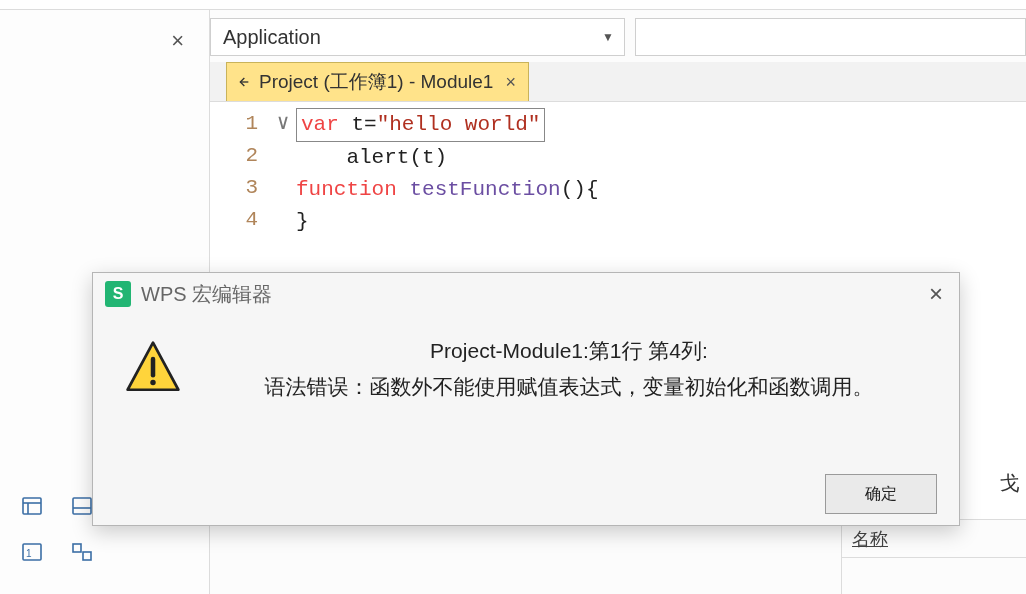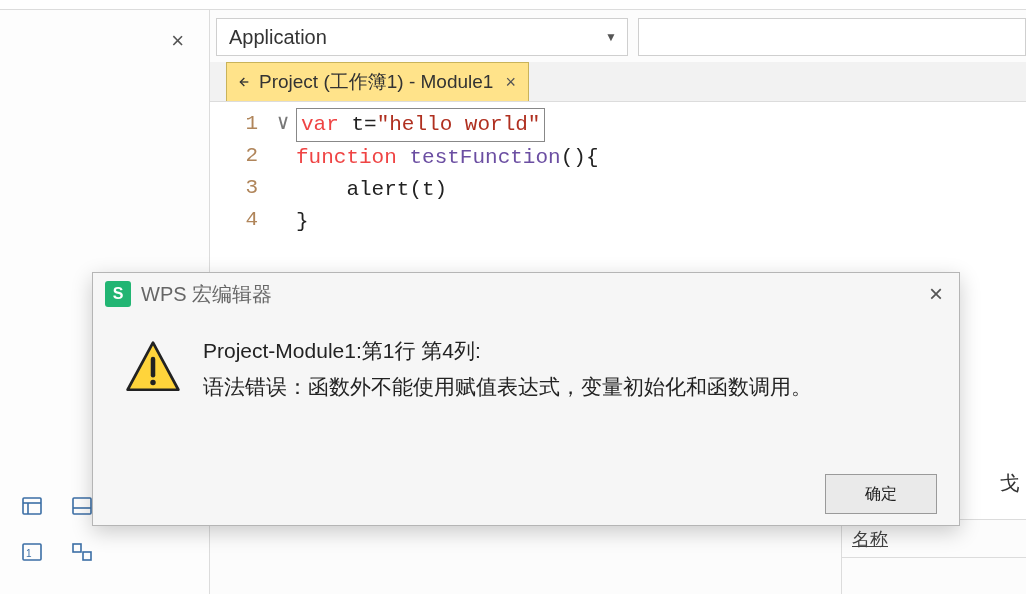--- a/index.html
+++ b/index.html
@@ -58,21 +58,20 @@
     .main-area {
       flex: 1;
       display: flex;
       flex-direction: column;
       background: #fcfcfc;
     }
     .dropdown-bar {
       display: flex;
       padding: 8px 0 6px 0;
       gap: 10px;
-      margin-left: 6px;
     }
     .dropdown {
       flex: 1;
       max-width: 575px;
       height: 38px;
       border: 1px solid #cfcfcf;
       background: #fff;
       display: flex;
       align-items: center;
       padding: 0 12px;
@@ -219,20 +218,21 @@
       right: 16px;
       font-size: 24px;
       color: #555;
       font-weight: 300;
       cursor: pointer;
     }
     .dialog-body {
       flex: 1;
       display: flex;
       padding: 18px 24px;
+      text-align: center;
     }
     .warn-icon {
       width: 72px;
       display: flex;
       align-items: flex-start;
       justify-content: center;
       padding-top: 6px;
     }
     .dialog-text {
       flex: 1;
@@ -336,22 +336,22 @@
         <div>4</div>
       </div>
       <div class="fold-col">
         <div></div>
         <div>∨</div>
         <div></div>
         <div></div>
       </div>
       <div class="code-lines">
         <div class="code-line"><span class="line1-box"><span class="kw">var</span><span class="plain"> t=</span><span class="str">"hello world"</span></span></div>
+        <div class="code-line"><span class="plain">    alert(t)</span></div>
         <div class="code-line"><span class="kw">function</span><span class="plain"> </span><span class="fn">testFunction</span><span class="plain">(){</span></div>
-        <div class="code-line"><span class="plain">    alert(t)</span></div>
         <div class="code-line"><span class="plain">}</span></div>
       </div>
     </div>
 
     <div class="bottom-split">
       <div style="flex:1"></div>
       <div class="bottom-right-col">
         <div class="bottom-right-header">名称</div>
       </div>
     </div>

